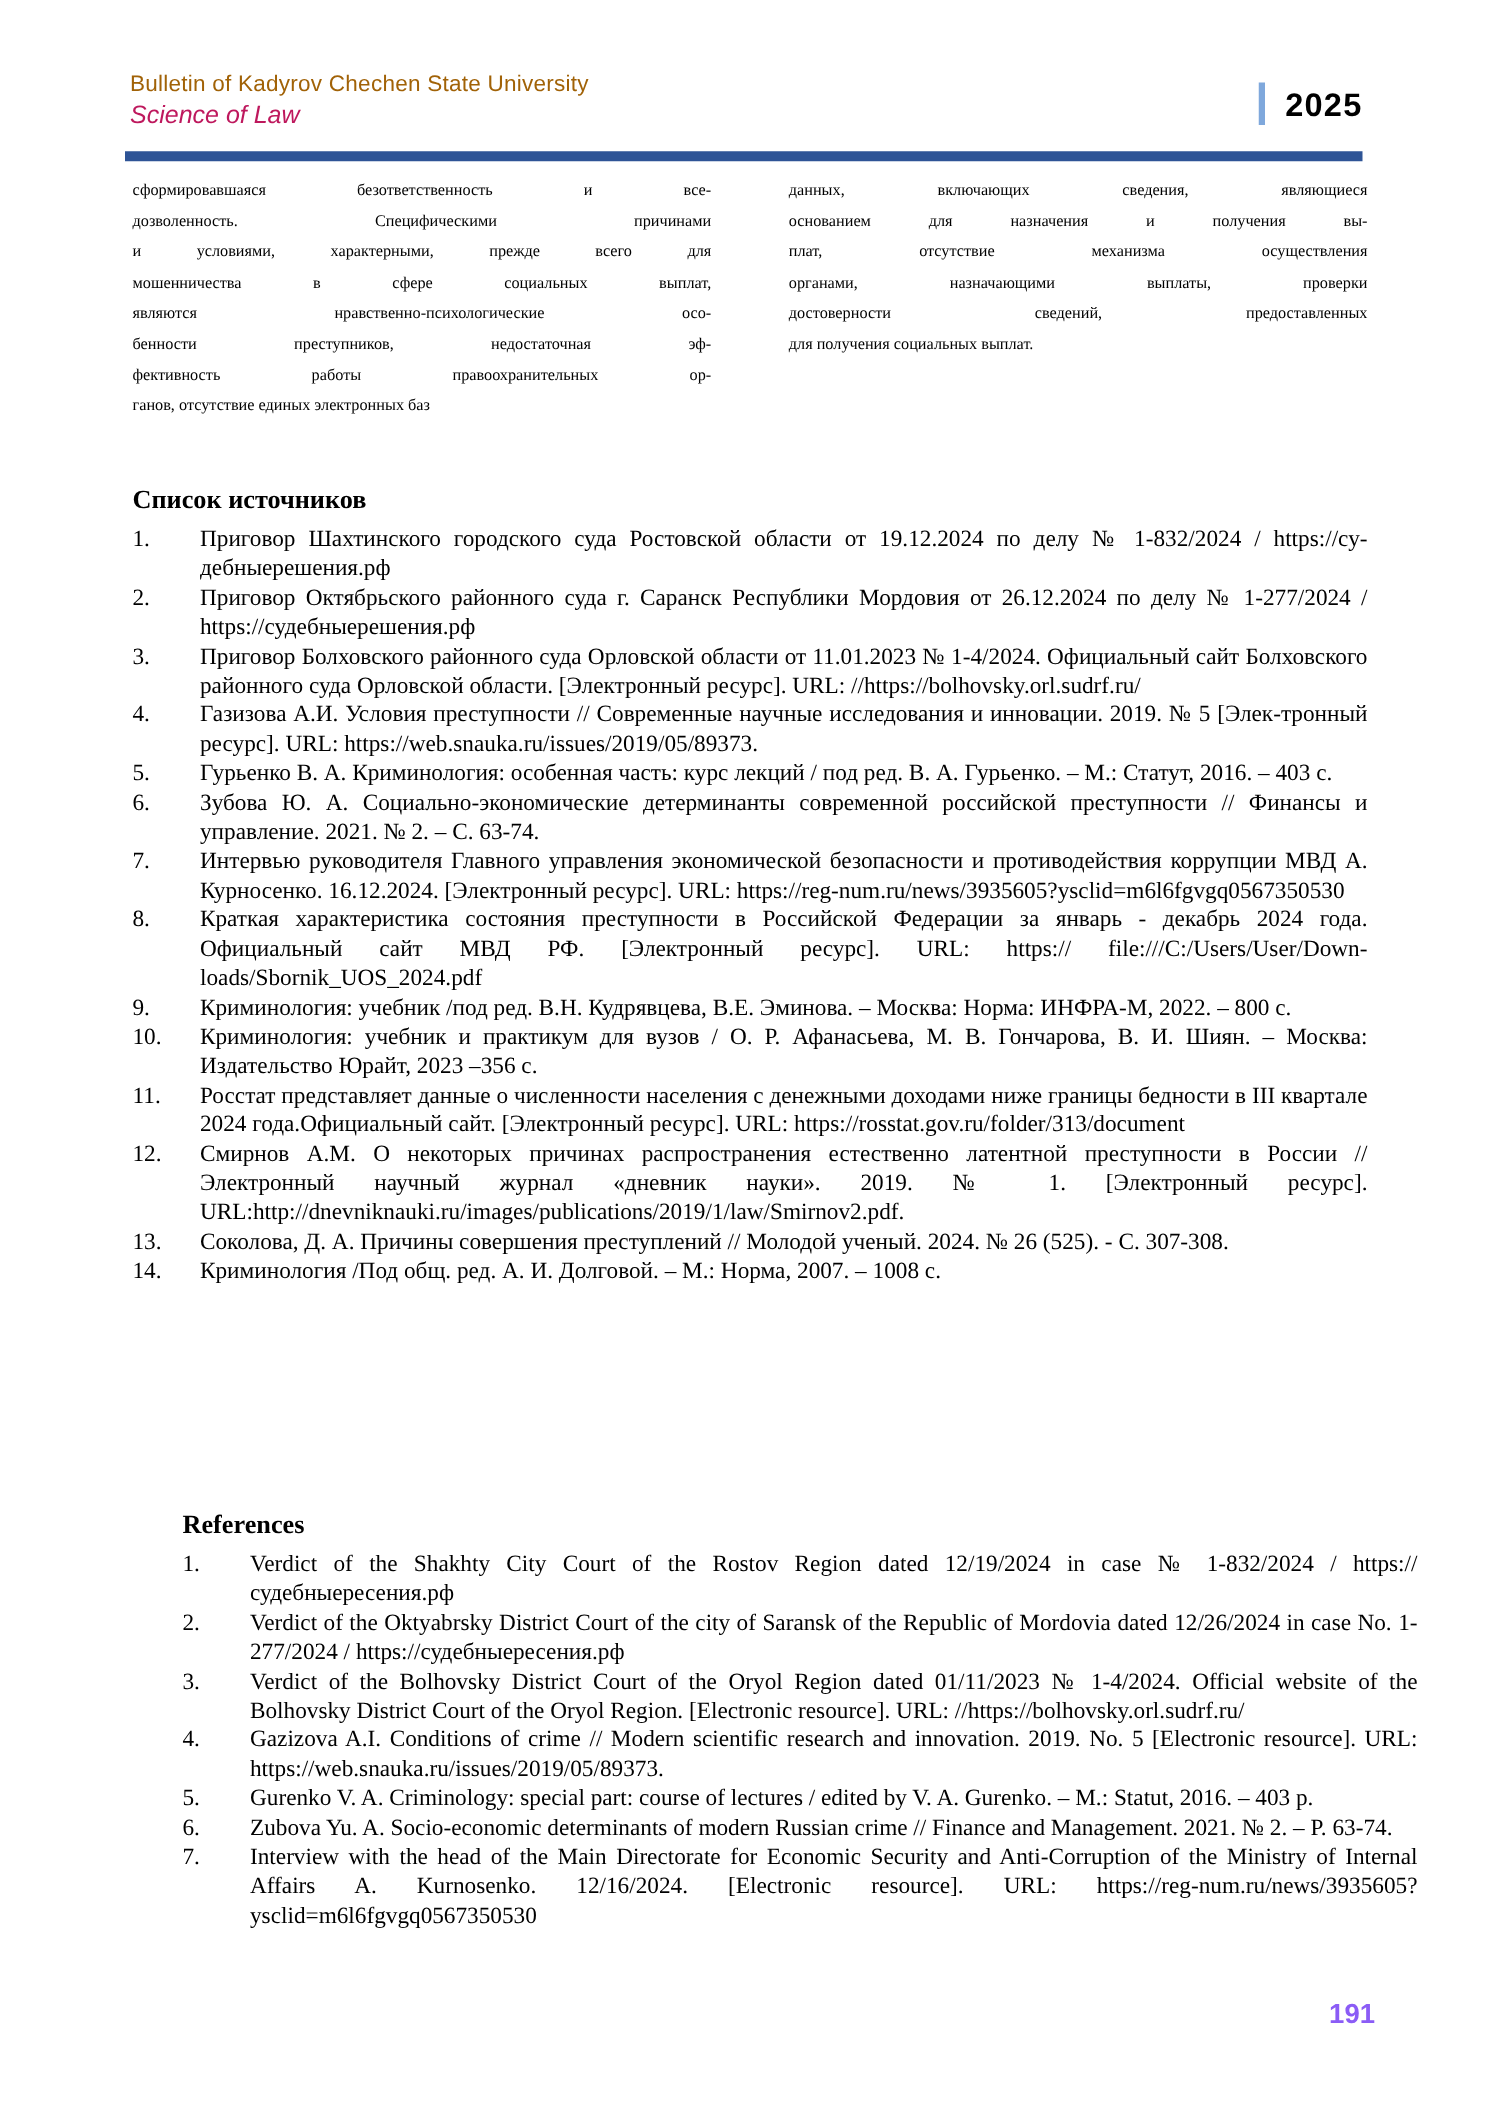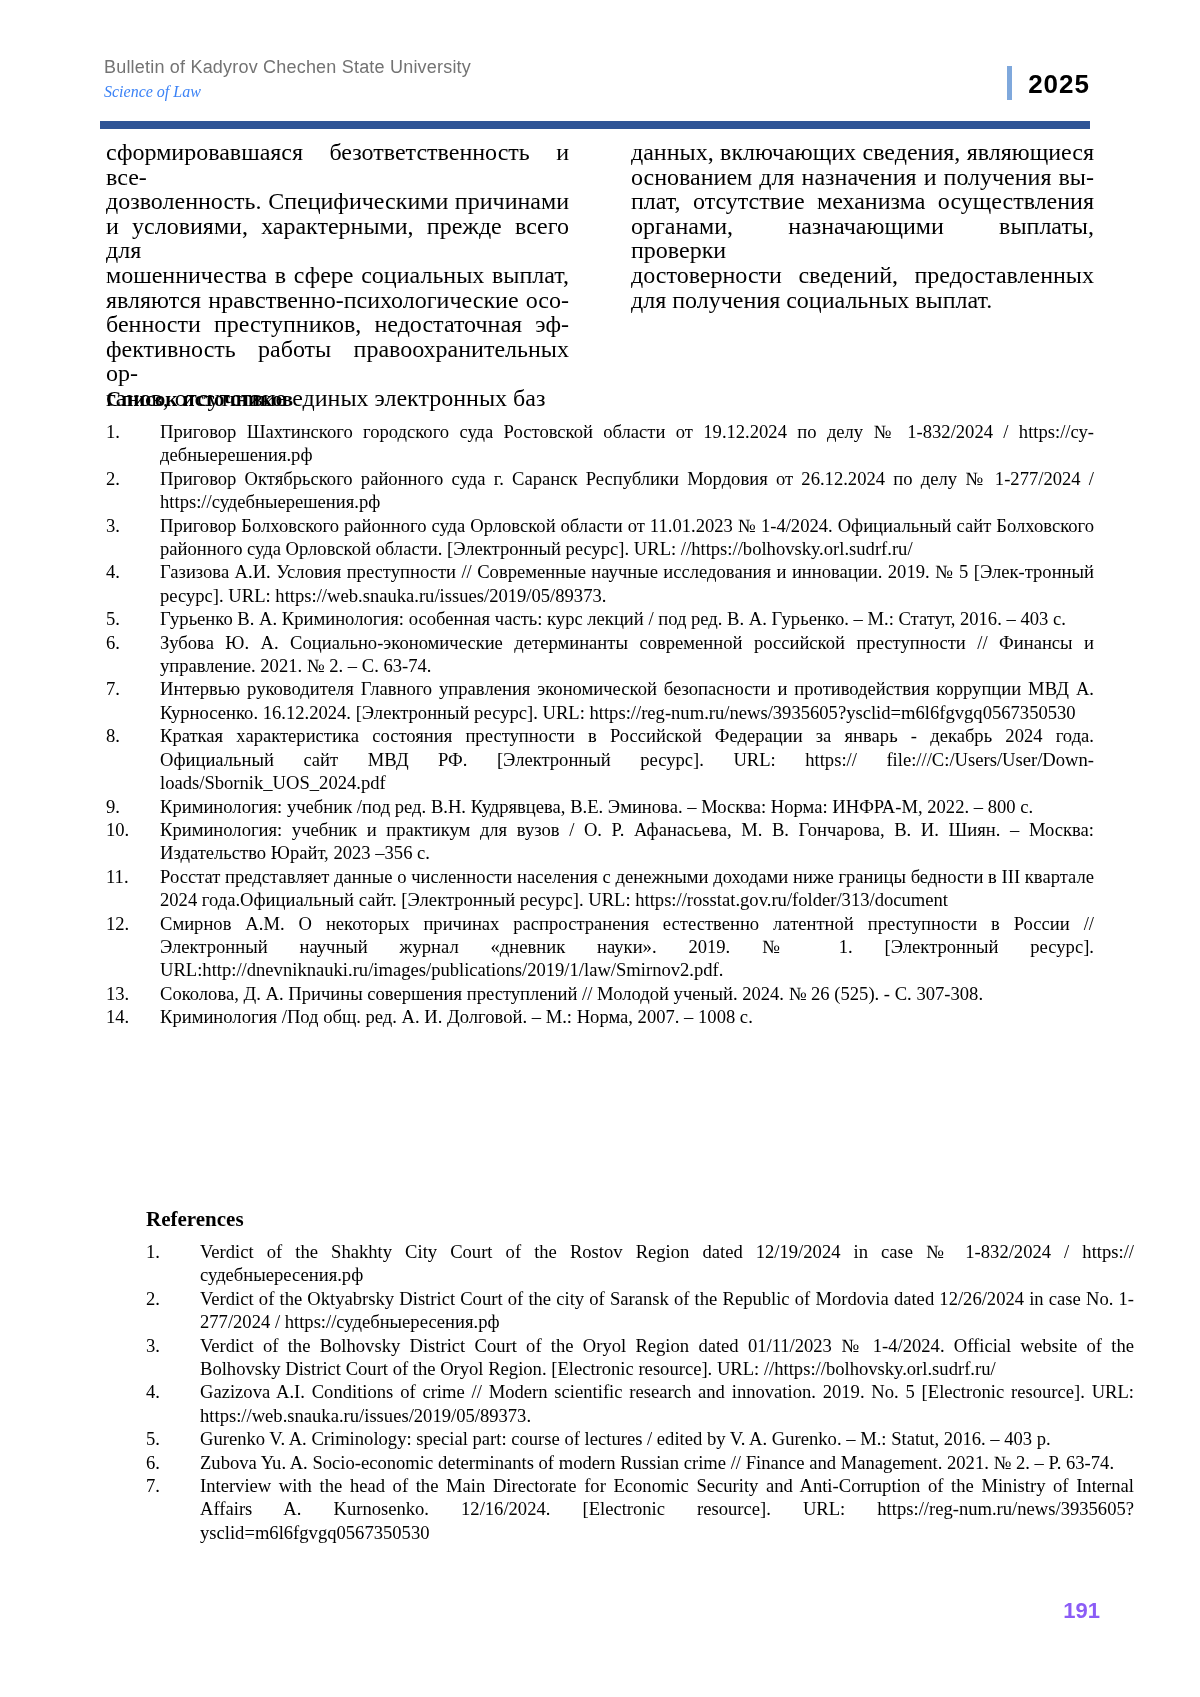--- a/index.html
+++ b/index.html
@@ -5,37 +5,37 @@
   html,body { margin:0; padding:0; background:#ffffff; }
   body {
     width:1200px; height:1697px; position:relative; overflow:hidden;
     font-family:"Liberation Serif", serif; color:#000;
     -webkit-font-smoothing:antialiased;
   }
   
   .header { position:absolute; left:104px; top:56px; right:106px; height:60px; }
   .journal-title {
     font-family:"Liberation Sans", sans-serif; font-size:18px; line-height:22px;
-    color:#737373; letter-spacing:.2px;
+    color:#a16207; letter-spacing:.2px;
   }
   .journal-subtitle {
-    font-family:Liberation Serif, serif; font-style:italic;
-    font-size:16px; line-height:20px; color:#3b82f6; margin-top:4px;
+    font-family:Liberation Sans, sans-serif; font-style:italic;
+    font-size:20px; line-height:20px; color:#be185d; margin-top:4px;
   }
   .year-wrap { position:absolute; right:4px; top:10px; display:flex; align-items:flex-end; }
   .year-bar { width:5px; height:34px; background:#7FA8DC; margin-right:16px; }
   .year {
     font-family:"Liberation Sans", sans-serif; font-weight:bold;
     font-size:26px; letter-spacing:1px; color:#000;
   }
   .header-rule { position:absolute; left:100px; top:121px; width:990px; height:8px; background:#2E5496; }
 
   
   .columns { position:absolute; left:106px; top:140px; width:988px; display:flex; }
-  .col { width:463px; font-size:24px; line-height:24.6px; }
+  .col { width:463px; font-size:13px; line-height:24.6px; }
   .col.left { margin-right:62px; }
   .jline { text-align:justify; text-align-last:justify; white-space:normal; }
   .jline.jlast { text-align-last:left; }
 
   
   .section { position:absolute; left:106px; width:988px; }
   .section.sources { top:386px; }
   .section.references { top:1206px;margin-left:40px; }
   .sec-heading {
     text-align:left; font-weight:bold; font-size:21px; line-height:27px;

